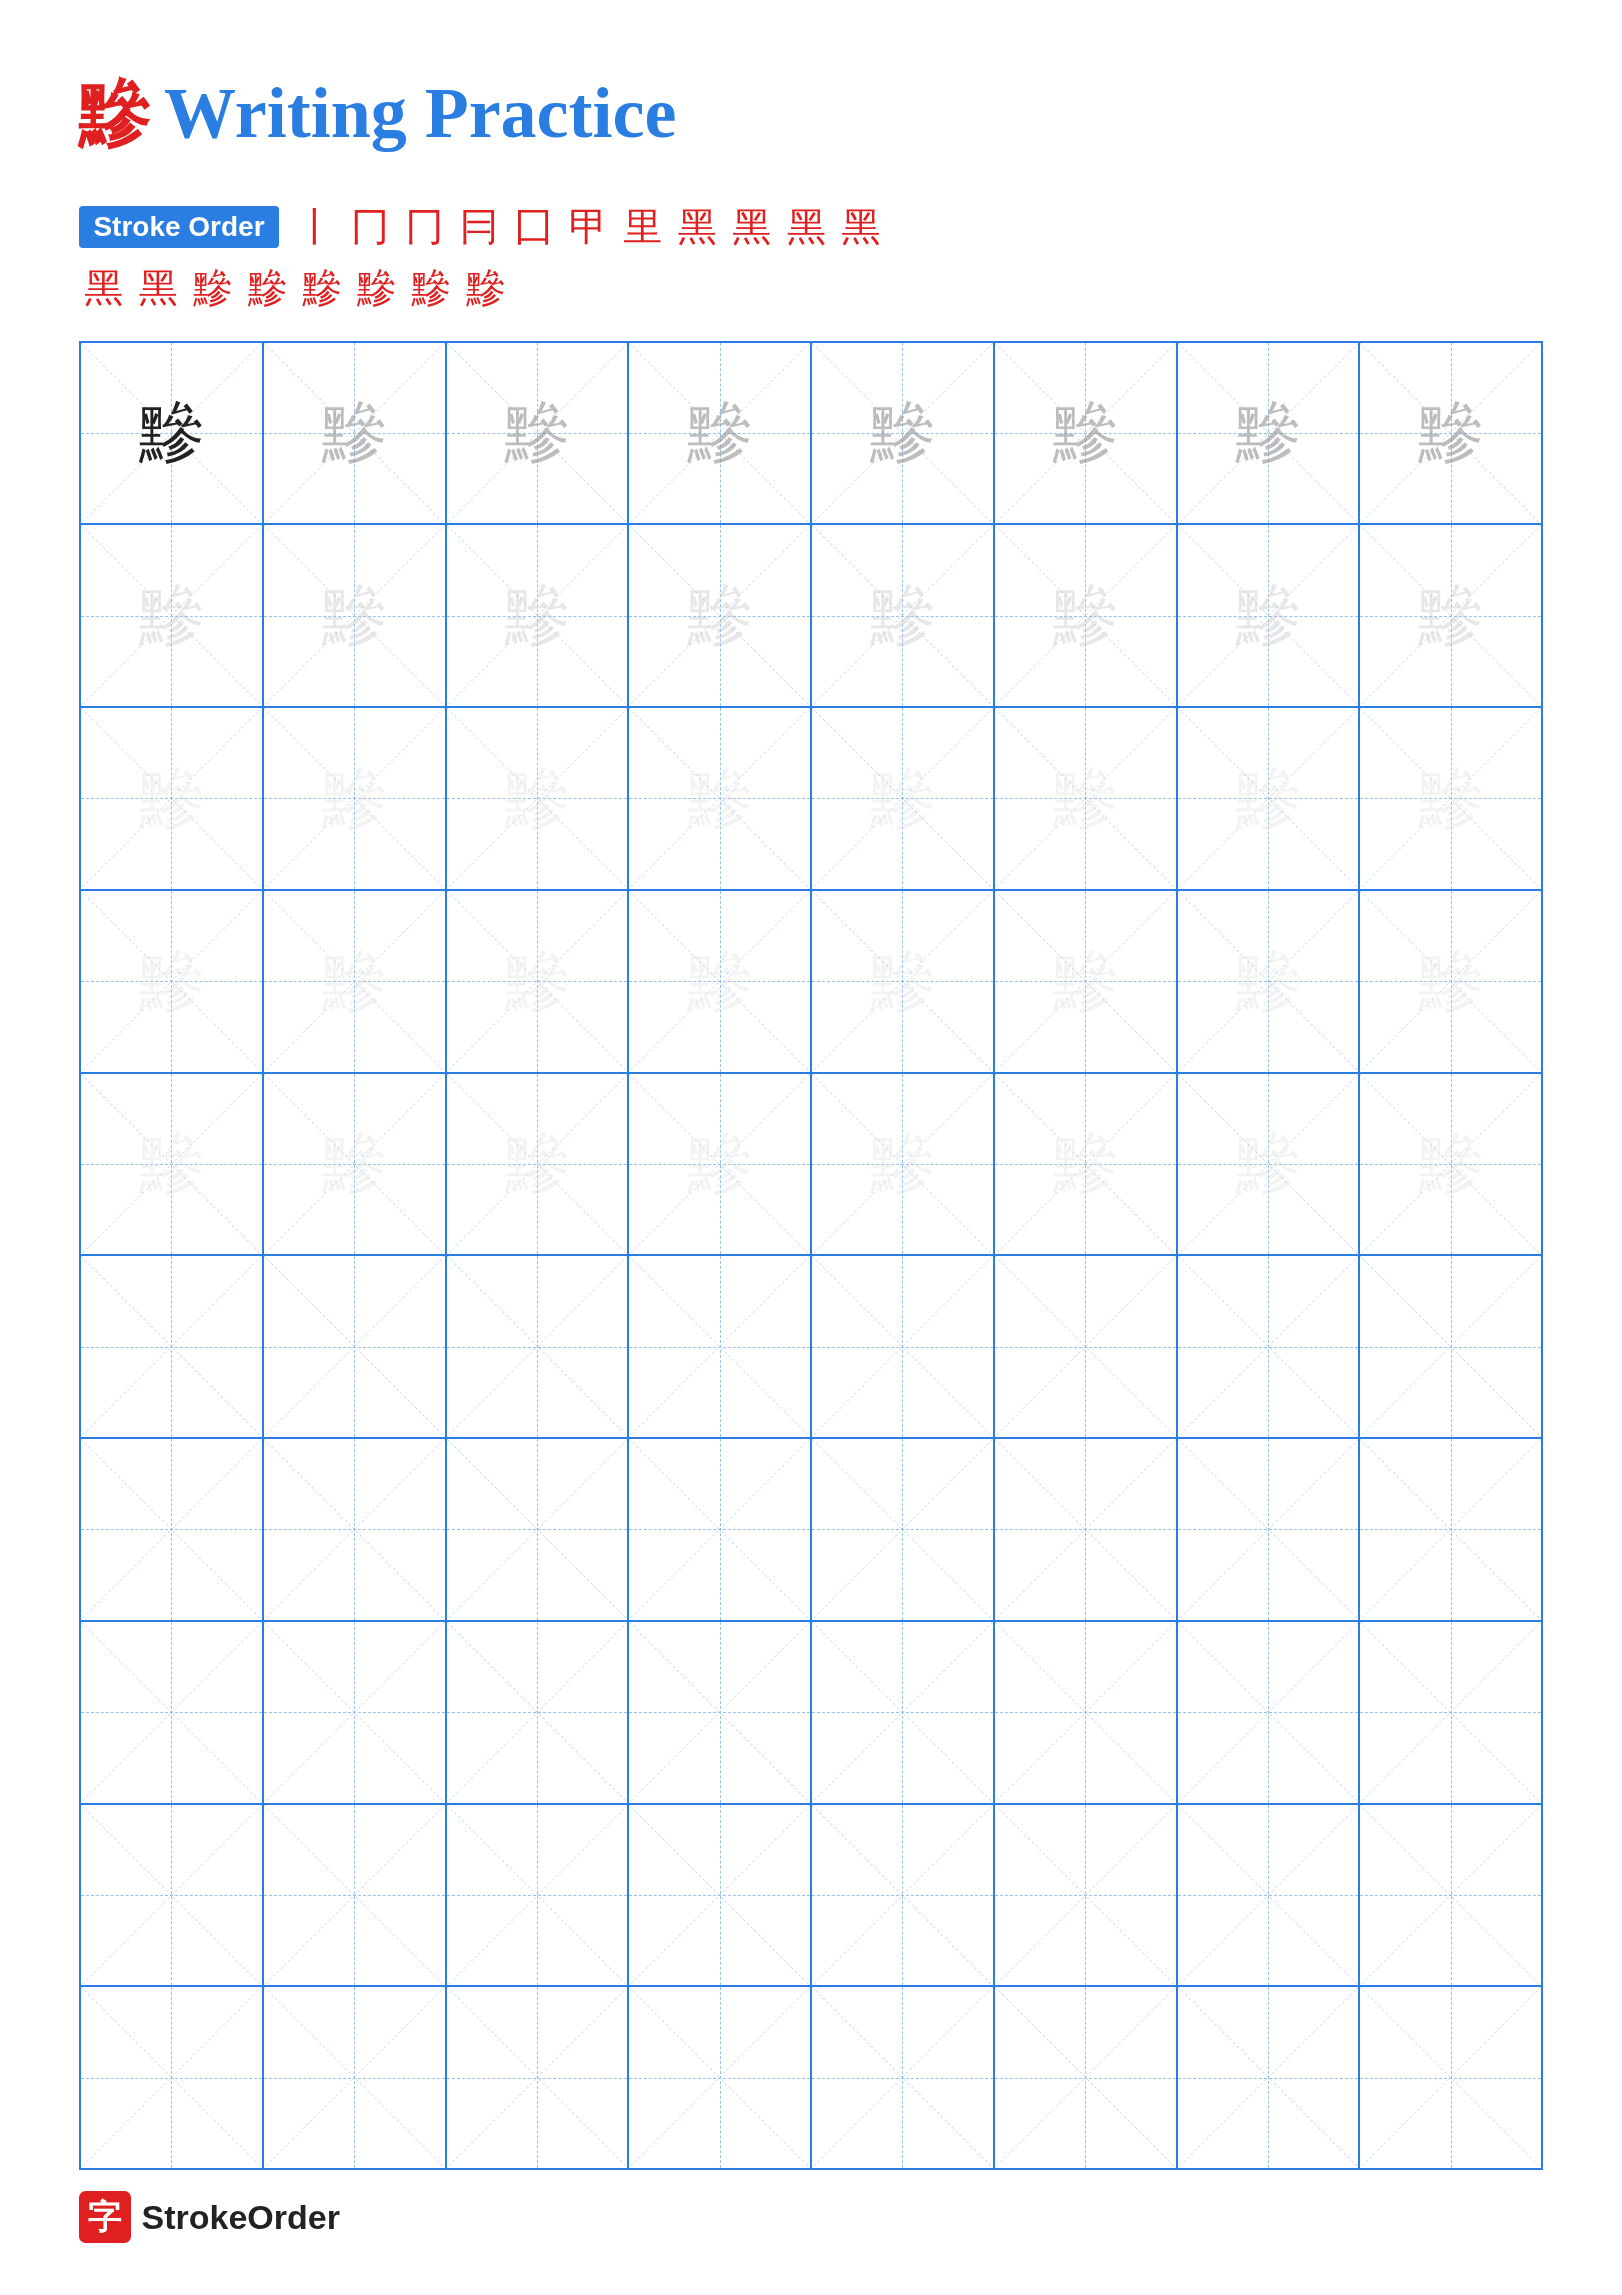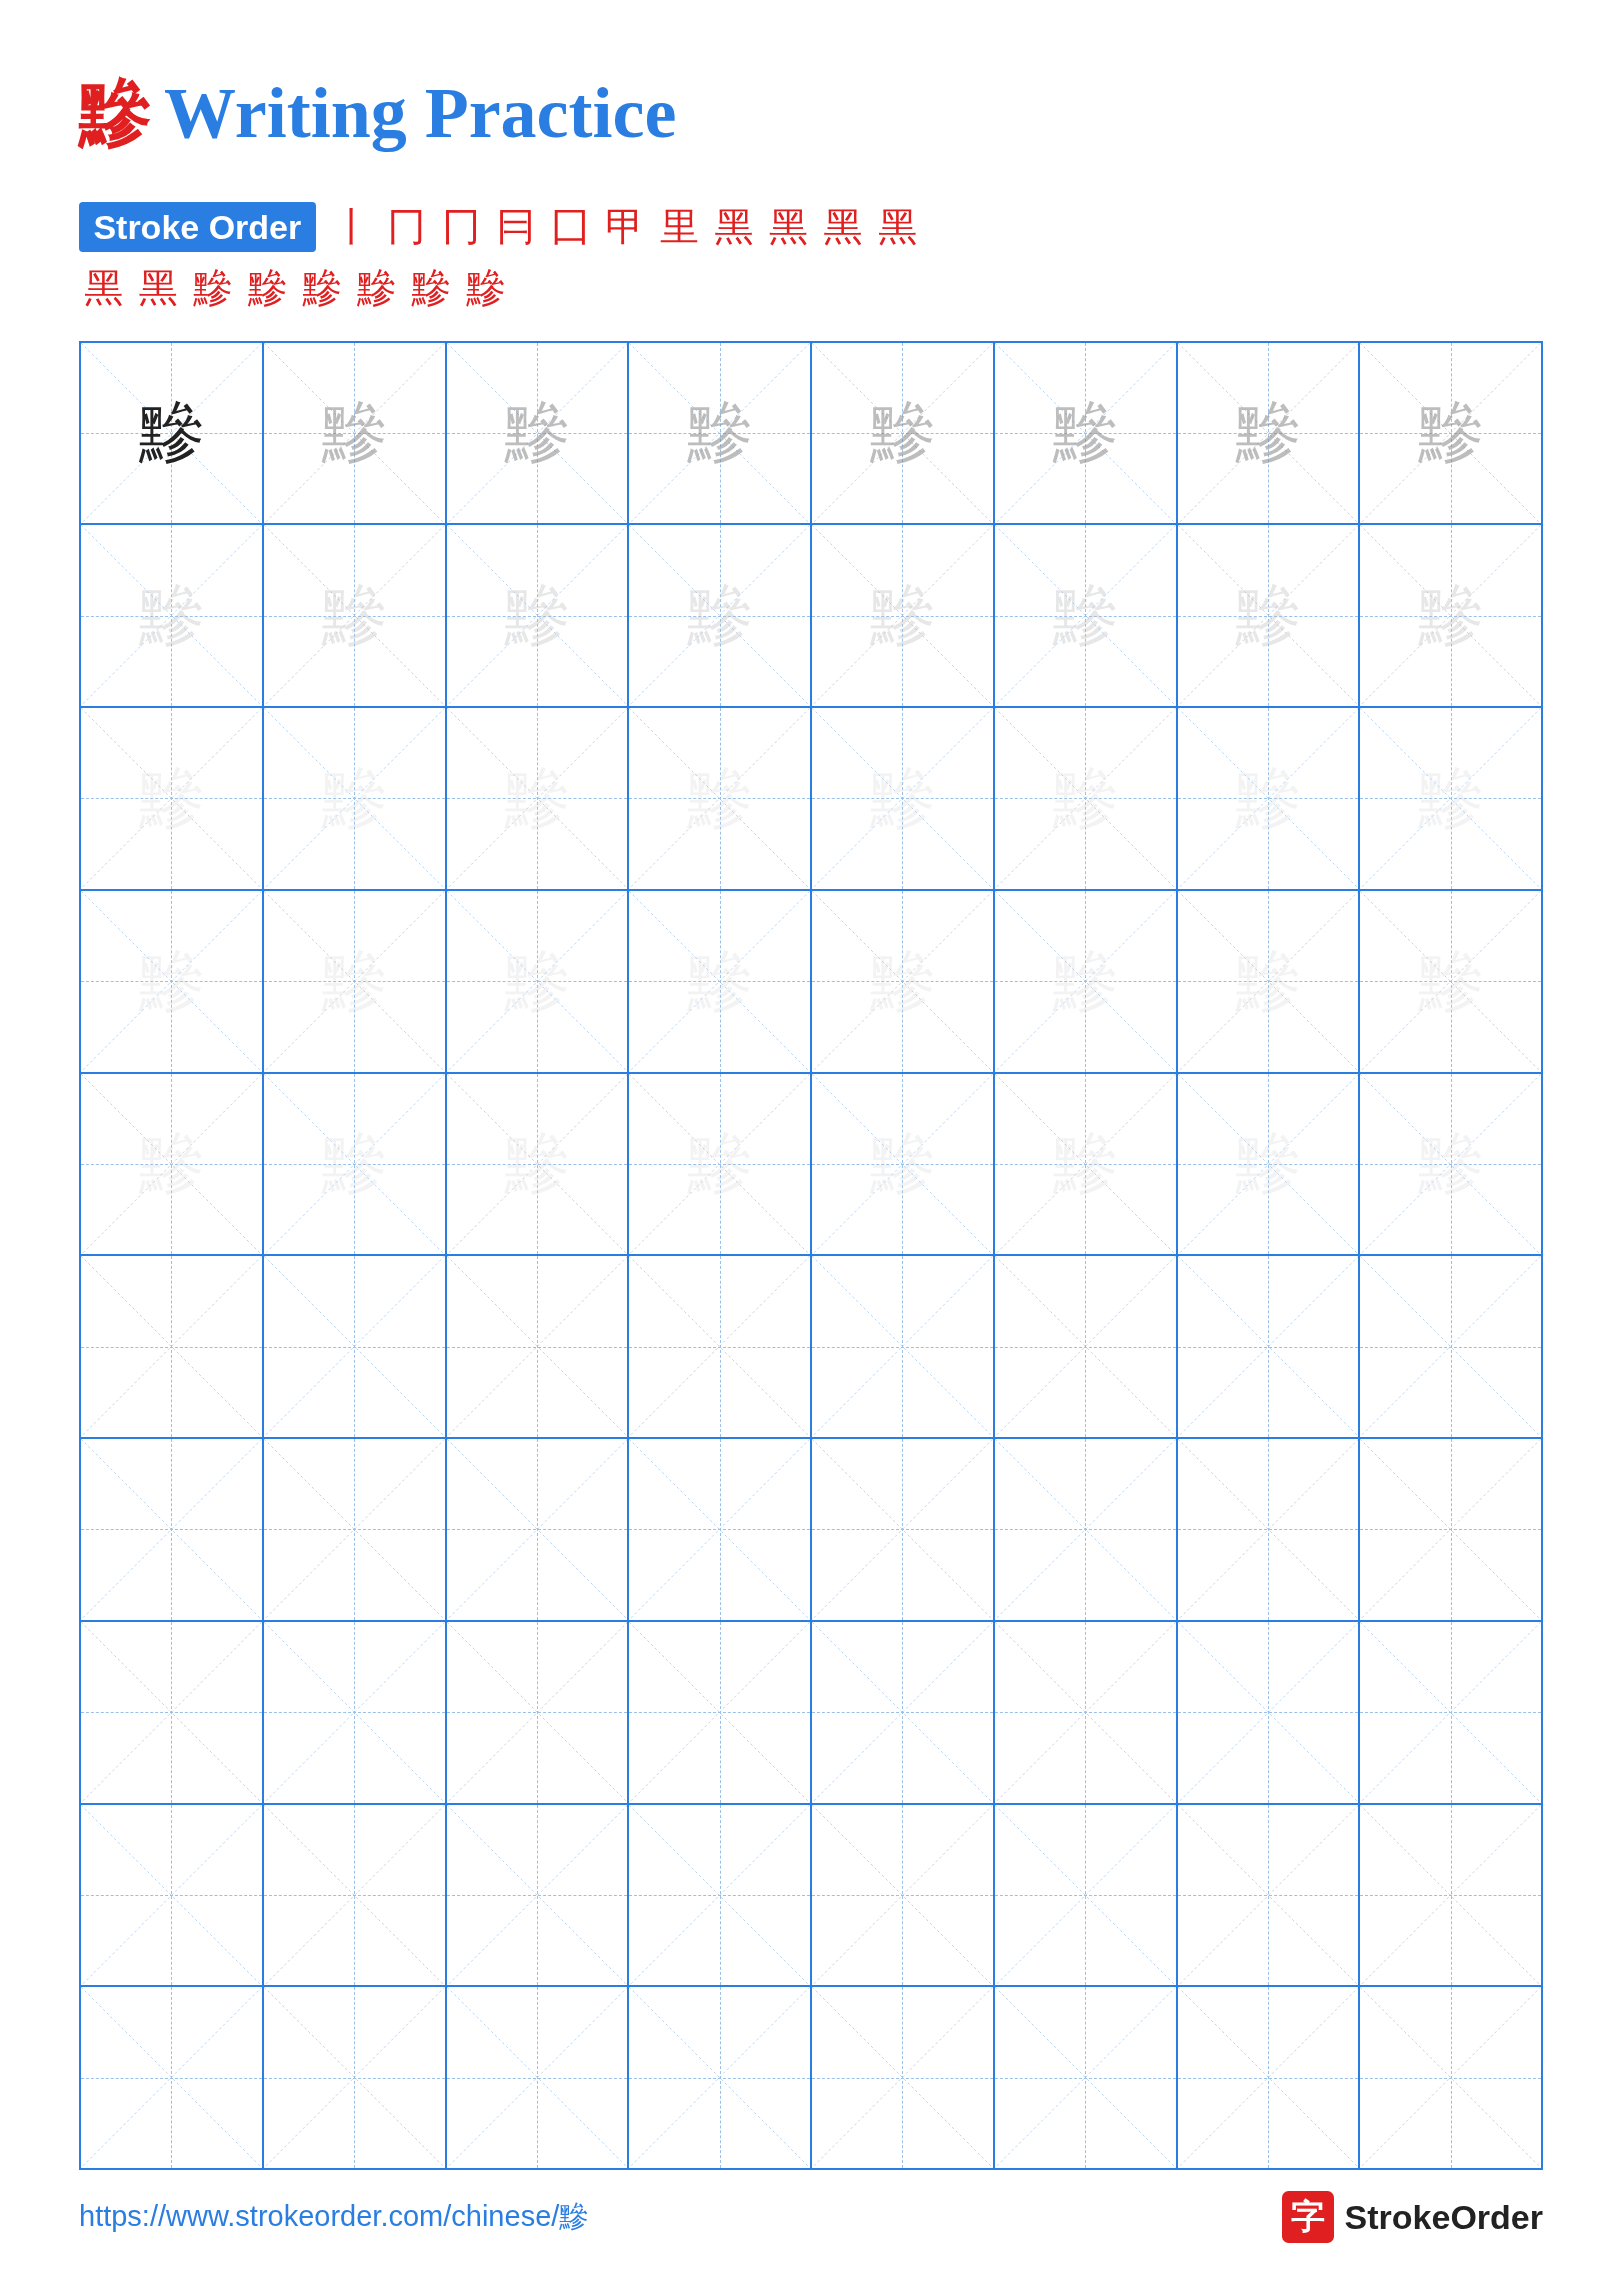--- a/index.html
+++ b/index.html
@@ -36,21 +36,21 @@
     .stroke-order-row {
       display: flex;
       align-items: center;
       flex-wrap: wrap;
       gap: 5.2px;
       margin-bottom: 6.5px;
     }
     .stroke-order-badge {
       background: #2a7de1;
       color: #fff;
-      font-size: 34px;
+      font-size: 28px;
       font-family: sans-serif;
       font-weight: bold;
       padding: 5.2px 14.4px;
       border-radius: 3.9px;
       margin-right: 6.5px;
     }
     .stroke-char {
       font-size: 39px;
       color: #e02020;
       font-family: serif;
@@ -889,19 +889,18 @@
         <svg viewBox="0 0 277.375 277.375" width="182" height="182">
           <line x1="0" y1="0" x2="100%" y2="100%" stroke="#99c0e8" stroke-width="1" stroke-dasharray="4,4"></line>
           <line x1="100%" y1="0" x2="0" y2="100%" stroke="#99c0e8" stroke-width="1" stroke-dasharray="4,4"></line>
         </svg>
       </div>
     </div>
 
 </div>
 
 <div class="footer">
-  <span class="footer-url">https://www.strokeorder.com/chinese/黲</span>
   <div class="footer-logo">
     <div class="logo-icon">字</div>
     <span>StrokeOrder</span>
   </div>
 </div>
 
 
 </body></html>

